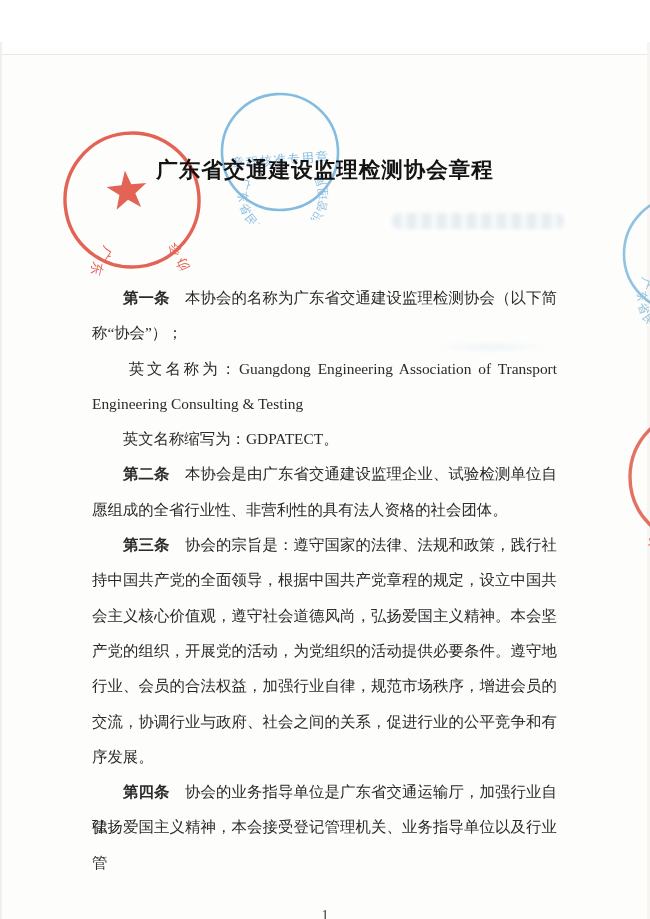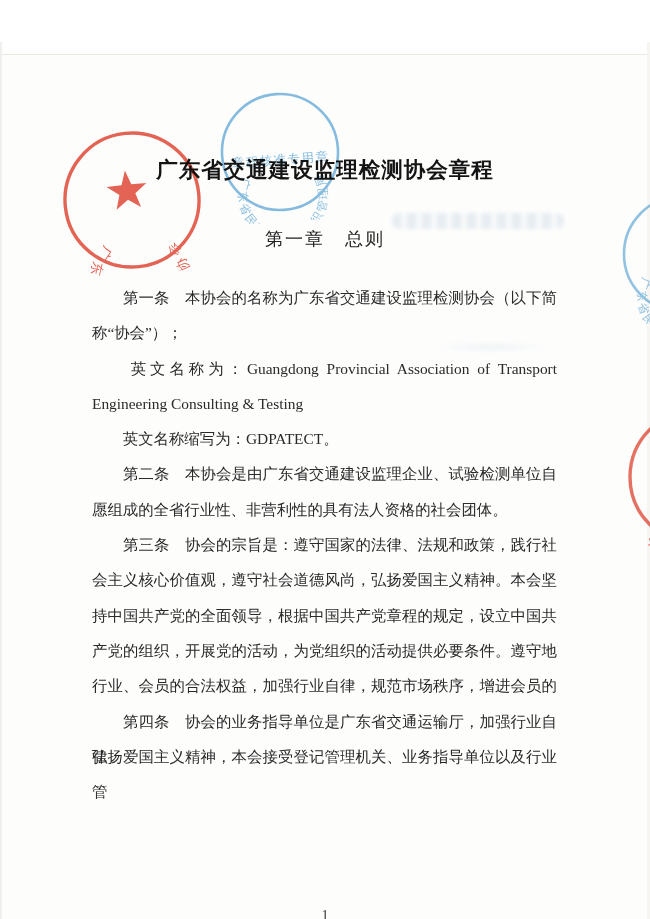--- a/index.html
+++ b/index.html
@@ -18,21 +18,21 @@
     text-align:center;font-family:"Liberation Sans",sans-serif;
     font-weight:700;font-size:21.5px;line-height:28px;letter-spacing:1px;color:#141414;
   }
   .chapter{
     position:absolute;top:186px;left:0;width:650px;margin:0;
     text-align:center;font-weight:400;font-size:18px;line-height:22px;letter-spacing:2px;color:#222;
   }
   .bodytext{position:absolute;left:92px;top:238px;width:465px;}
   .bl{height:35.3px;line-height:35.3px;font-size:15.4px;white-space:pre-wrap;}
   .bl.j{text-align:justify;text-align-last:justify;}
-  .bl b{font-weight:400;}
+  .bl b{font-weight:700;}
   .pageno{position:absolute;top:866px;left:0;width:650px;text-align:center;font-size:14px;color:#333;}
 
   .seal{position:absolute;mix-blend-mode:multiply;pointer-events:none;}
   .seal-red{left:57px;top:83px;opacity:.82;transform:rotate(-6deg);}
   .seal-blue{left:210px;top:40px;opacity:.72;transform:rotate(-4deg);}
   .seal-edge-blue{left:612px;top:142px;opacity:.65;}
   .seal-edge-red{left:622px;top:360px;opacity:.75;}
   .seal text{font-family:"Liberation Serif",serif;}
 
   .residue{position:absolute;filter:blur(2px);pointer-events:none;}
@@ -45,35 +45,36 @@
 </head>
 <body>
 
 <div class="page">
 
   <div class="scan-top"></div>
   <div class="scan-left"></div>
   <div class="scan-right"></div>
 
   <h1 class="title">广东省交通建设监理检测协会章程</h1>
-  <h2 class="chapter">第一章　总则</h2>
 
   <div class="bodytext">
     <div class="bl j"><b>　　第一条</b><span>　本协会的名称为广东省交通建设监理检测协会（以下简</span></div>
     <div class="bl"><b></b><span>称“协会”）；</span></div>
-    <div class="bl j"><b></b><span>　　英文名称为：Guangdong Provincial Association of Transport</span></div>
+    <div class="bl j"><b></b><span>　　英文名称为：Guangdong Engineering Association of Transport</span></div>
     <div class="bl"><b></b><span>Engineering Consulting &amp; Testing</span></div>
     <div class="bl"><b></b><span>　　英文名称缩写为：GDPATECT。</span></div>
     <div class="bl j"><b>　　第二条</b><span>　本协会是由广东省交通建设监理企业、试验检测单位自</span></div>
     <div class="bl"><b></b><span>愿组成的全省行业性、非营利性的具有法人资格的社会团体。</span></div>
     <div class="bl j"><b>　　第三条</b><span>　协会的宗旨是：遵守国家的法律、法规和政策，践行社</span></div>
+    <div class="bl j"><b></b><span>持中国共产党的全面领导，根据中国共产党章程的规定，设立中国共</span></div>
     <div class="bl j"><b></b><span>会主义核心价值观，遵守社会道德风尚，弘扬爱国主义精神。本会坚</span></div>
-    <div class="bl j"><b></b><span>持中国共产党的全面领导，根据中国共产党章程的规定，设立中国共</span></div>
     <div class="bl j"><b></b><span>产党的组织，开展党的活动，为党组织的活动提供必要条件。遵守地</span></div>
     <div class="bl j"><b></b><span>行业、会员的合法权益，加强行业自律，规范市场秩序，增进会员的</span></div>
+    <div class="bl j"><b></b><span>交流，协调行业与政府、社会之间的关系，促进行业的公平竞争和有</span></div>
+    <div class="bl"><b></b><span>序发展。</span></div>
     <div class="bl j"><b>　　第四条</b><span>　协会的业务指导单位是广东省交通运输厅，加强行业自律</span></div>
     <div class="bl j"><b></b><span>弘扬爱国主义精神，本会接受登记管理机关、业务指导单位以及行业管</span></div>
   </div>
 
   <div class="pageno">1</div>
 
   <div class="residue residue-1"></div>
   <div class="residue residue-2"></div>
 
   <svg class="seal seal-red" width="150" height="150" viewBox="0 0 150 150">

